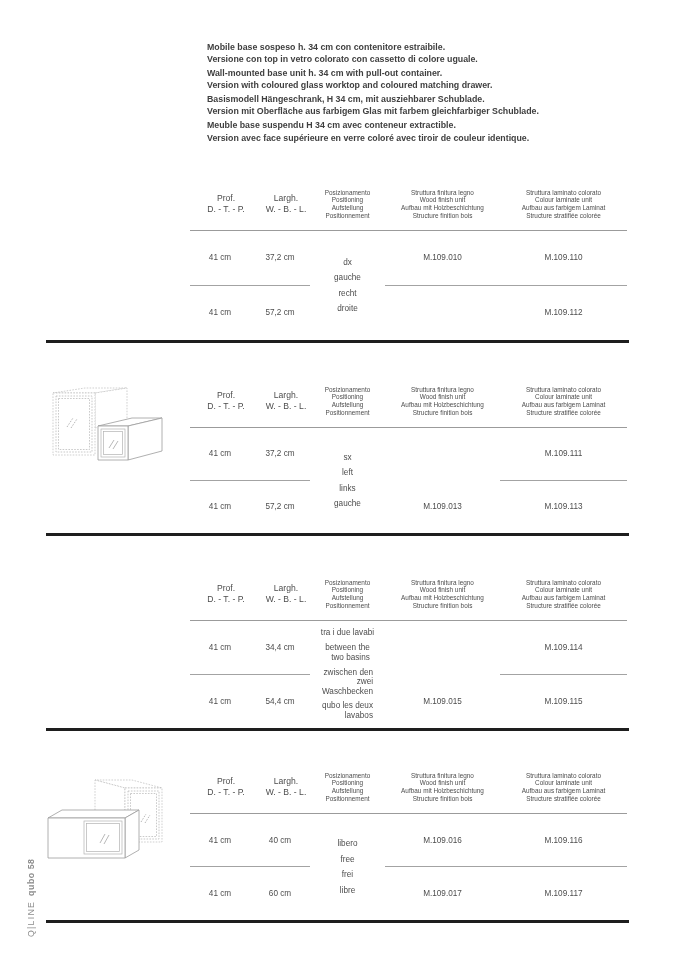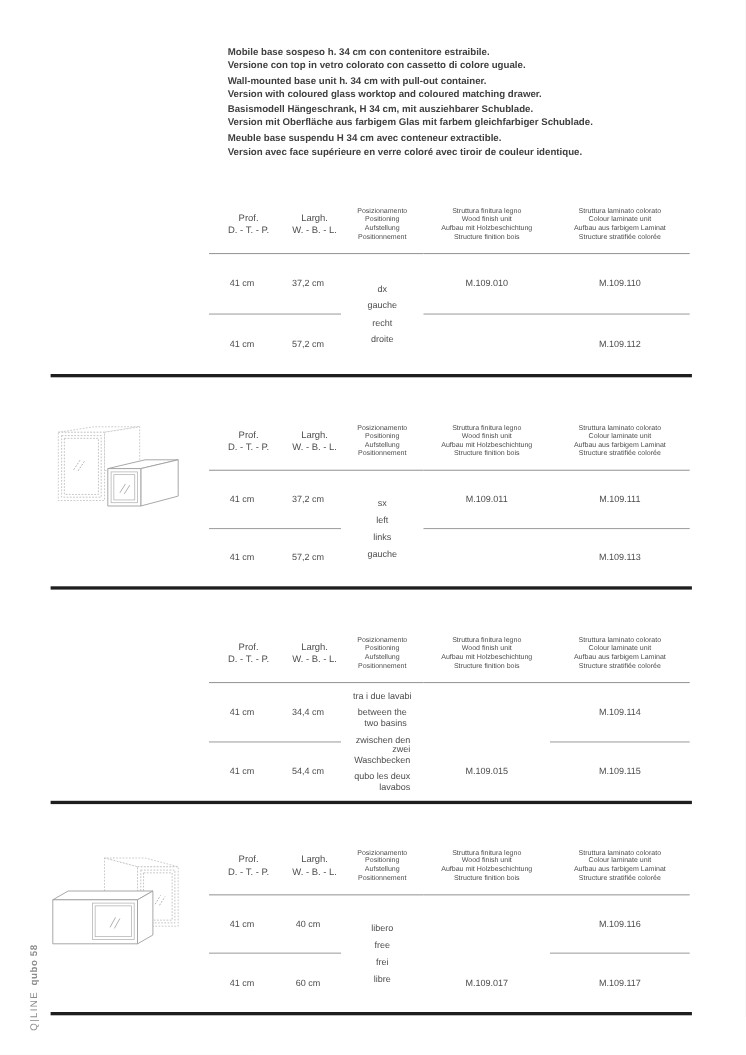--- a/index.html
+++ b/index.html
@@ -171,30 +171,30 @@
         <div class="h-sm">Structure finition bois</div>
       </div>
       <div class="th c5">
         <div class="h-sm">Struttura laminato colorato</div>
         <div class="h-sm">Colour laminate unit</div>
         <div class="h-sm">Aufbau aus farbigem Laminat</div>
         <div class="h-sm">Structure stratifiée colorée</div>
       </div>
       <div class="td c1 r1 sep">41 cm</div>
       <div class="td c2 r1 sep">37,2 cm</div>
-      <div class="td c4 r1 sep">M.109.011</div>
       <div class="td c5 r1 sep">M.109.111</div>
       <div class="pos-cell">
         <div class="pos-line">sx</div>
         <div class="pos-line">left</div>
         <div class="pos-line">links</div>
         <div class="pos-line">gauche</div>
       </div>
       <div class="td c1 r2">41 cm</div>
       <div class="td c2 r2">57,2 cm</div>
+      <div class="td c4 r2">M.109.013</div>
       <div class="td c5 r2">M.109.113</div>
     </div>
     <div class="thick-rule"></div>
   </section>
 
   <section class="spec" style="top:568px;height:163px;">
 
     <div class="spec-table">
       <div class="th c1">
         <div class="h-big">Prof.</div>
@@ -275,20 +275,21 @@
         <div class="h-sm">Structure finition bois</div>
       </div>
       <div class="th c5">
         <div class="h-sm">Struttura laminato colorato</div>
         <div class="h-sm">Colour laminate unit</div>
         <div class="h-sm">Aufbau aus farbigem Laminat</div>
         <div class="h-sm">Structure stratifiée colorée</div>
       </div>
       <div class="td c1 r1 sep">41 cm</div>
       <div class="td c2 r1 sep">40 cm</div>
+      <div class="td c4 r1 sep">M.109.016</div>
       <div class="td c5 r1 sep">M.109.116</div>
       <div class="pos-cell">
         <div class="pos-line">libero</div>
         <div class="pos-line">free</div>
         <div class="pos-line">frei</div>
         <div class="pos-line">libre</div>
       </div>
       <div class="td c1 r2">41 cm</div>
       <div class="td c2 r2">60 cm</div>
       <div class="td c4 r2">M.109.017</div>

